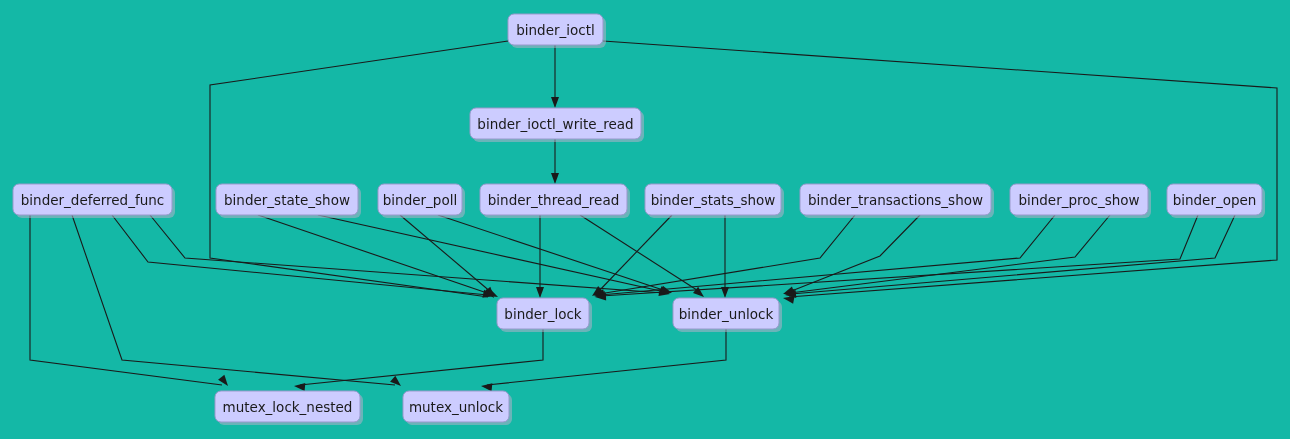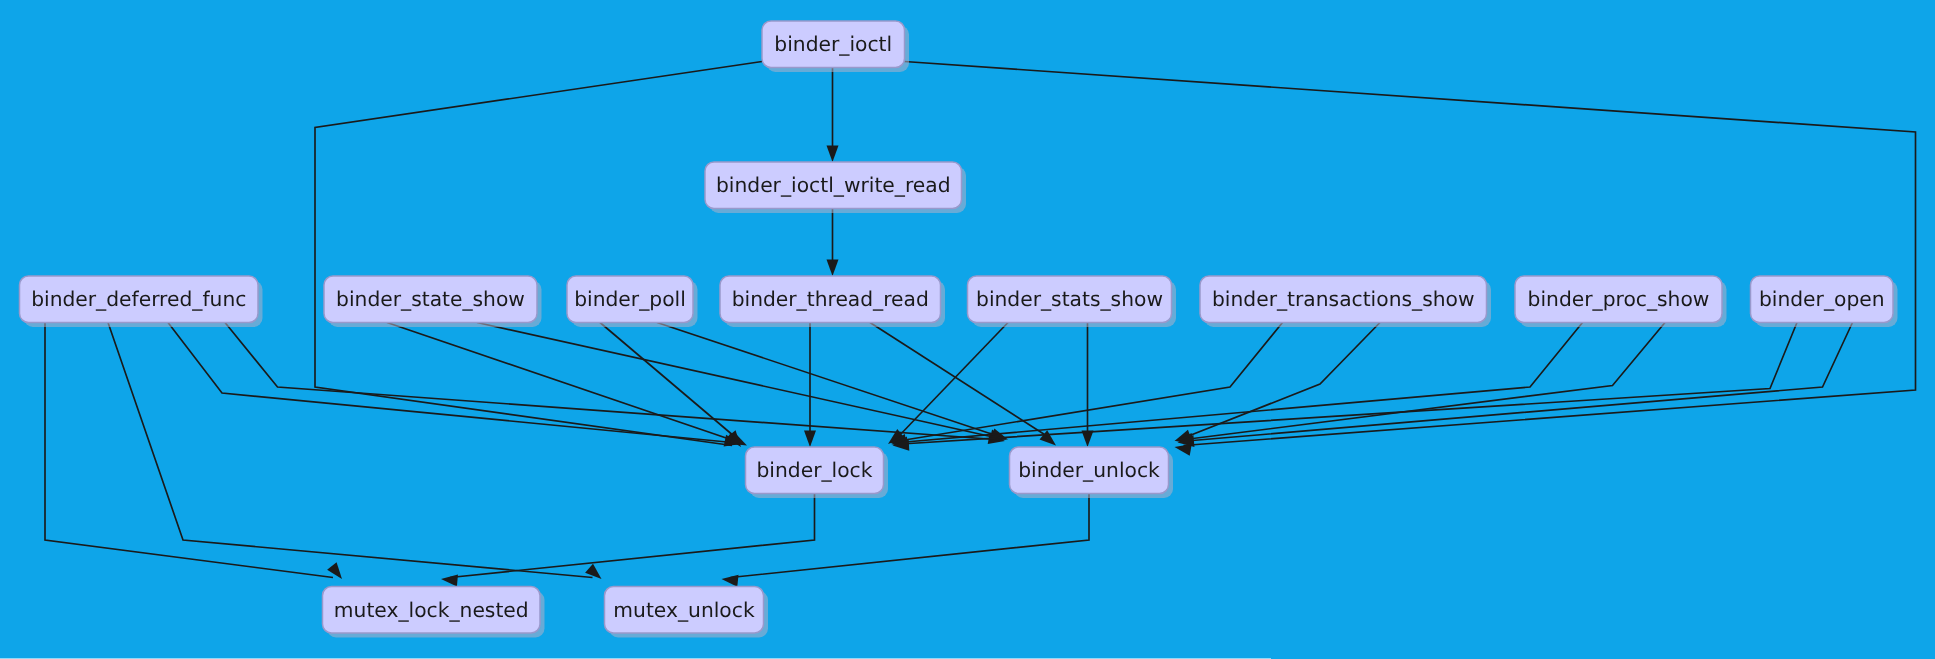--- a/index.html
+++ b/index.html
@@ -7,21 +7,21 @@
     padding: 0;
     background: #ffffff;
   }
   body {
     font-family: "DejaVu Sans", sans-serif;
   }
   #diagram-root {
     position: relative;
     width: 1290px;
     height: 439px;
-    background: #0ea5e9;
+    background: #14b8a6;
     overflow: hidden;
   }
   svg.graph {
     position: absolute;
     left: 0;
     top: 0;
     width: 1290px;
     height: 439px;
     display: block;
   }

